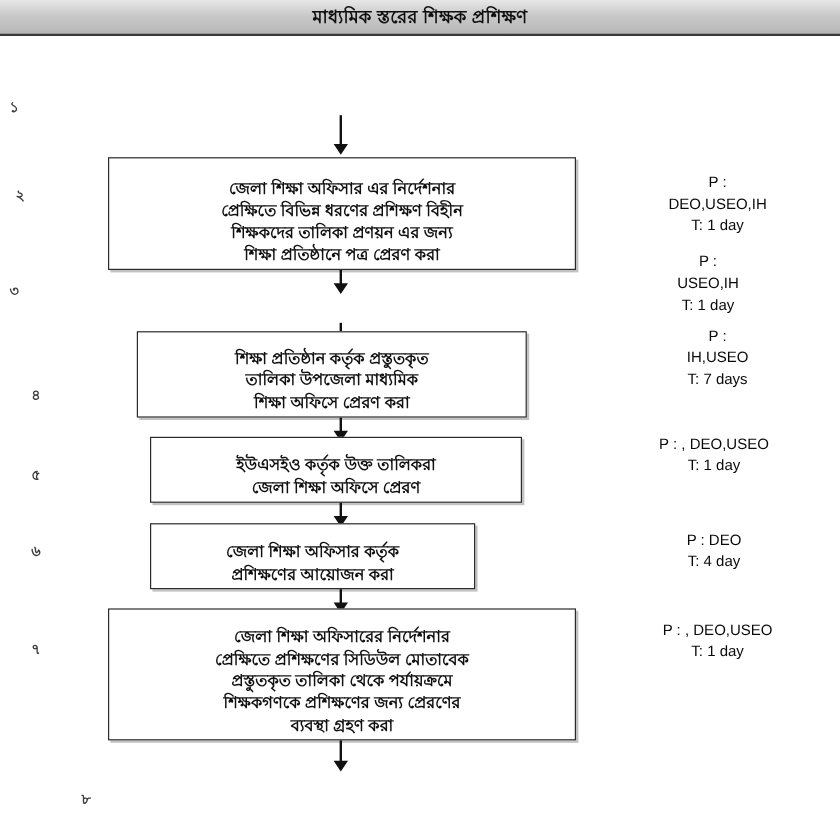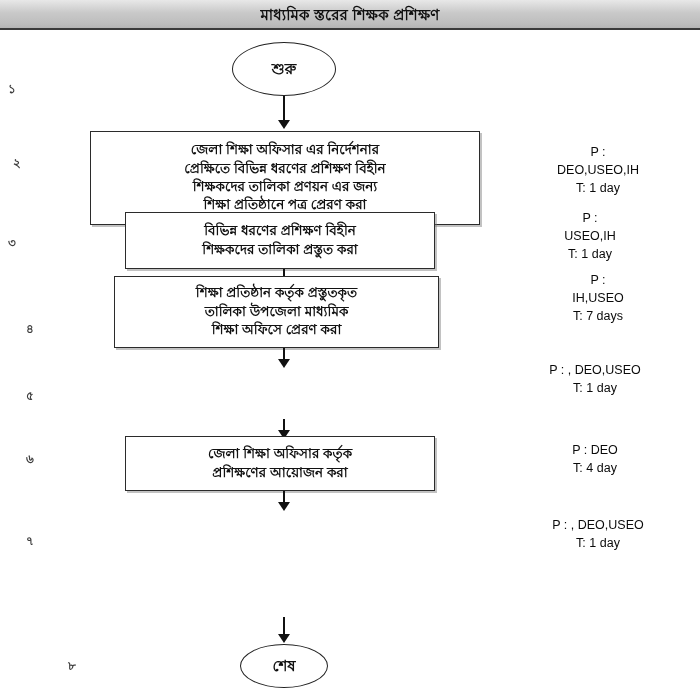--- a/index.html
+++ b/index.html
@@ -64,21 +64,21 @@
     box-sizing: border-box;
   }
 
   
   .proc-box {
     position: absolute;
     border: 1.1px solid #2b2b2b;
     background: #fff;
     box-shadow: 2px 2px 0 rgba(120,120,120,0.45);
     display: flex;
-    align-items: center;
+    align-items: flex-end;
     justify-content: center;
     box-sizing: border-box;
     padding: 2px 6px;
   }
   .proc-text {
     text-align: center;
     font-size: 13.5px;
     font-weight: bold;
     line-height: 1.36;
     color: #111;
@@ -120,66 +120,67 @@
   }
 </style>
 </head>
 <body>
 
 <div id="header-band"></div>
 <div id="header-title">মাধ্যমিক স্তরের শিক্ষক প্রশিক্ষণ</div>
 
 <div id="flow">
 
-  <div class="terminator" style="left:232px; top:10px; width:104px; height:54px;">
-    <span>শুরু</span>
-  </div>
   <div class="connector" style="left:283px; top:64px; height:26px;"></div>
   <div class="arrowhead" style="left:278px; top:88px;"></div>
 
   <div class="proc-box" style="left:90px; top:99px; width:390px; height:94px;">
     <div class="proc-text">জেলা শিক্ষা অফিসার এর নির্দেশনার
 প্রেক্ষিতে বিভিন্ন ধরণের প্রশিক্ষণ বিহীন
 শিক্ষকদের তালিকা প্রণয়ন এর জন্য
 শিক্ষা প্রতিষ্ঠানে পত্র প্রেরণ করা</div>
   </div>
   <div class="connector" style="left:283px; top:193px; height:18px;"></div>
   <div class="arrowhead" style="left:278px; top:204px;"></div>
 
-  <div class="proc-box" style="left:125px; top:180px; width:310px; height:57px;">
-    <div class="proc-text">বিভিন্ন ধরণের প্রশিক্ষণ বিহীন
-শিক্ষকদের তালিকা প্রস্তুত করা</div>
-  </div>
   <div class="connector" style="left:283px; top:237px; height:17px;"></div>
   <div class="arrowhead" style="left:278px; top:248px;"></div>
 
   <div class="proc-box" style="left:114px; top:244px; width:325px; height:72px;">
     <div class="proc-text">শিক্ষা প্রতিষ্ঠান কর্তৃক প্রস্তুতকৃত
 তালিকা উপজেলা মাধ্যমিক
 শিক্ষা অফিসে প্রেরণ করা</div>
   </div>
   <div class="connector" style="left:283px; top:316px; height:18px;"></div>
   <div class="arrowhead" style="left:278px; top:327px;"></div>
 
+  <div class="proc-box" style="left:125px; top:332px; width:310px; height:55px;">
+    <div class="proc-text">ইউএসইও কর্তৃক উক্ত তালিকরা
+জেলা শিক্ষা অফিসে প্রেরণ</div>
+  </div>
   <div class="connector" style="left:283px; top:387px; height:18px;"></div>
   <div class="arrowhead" style="left:278px; top:398px;"></div>
 
-  <div class="proc-box" style="left:125px; top:404px; width:310px; height:55px;">
+  <div class="proc-box" style="left:125px; top:404px; width:271px; height:55px;">
     <div class="proc-text">জেলা শিক্ষা অফিসার কর্তৃক
 প্রশিক্ষণের আয়োজন করা</div>
   </div>
   <div class="connector" style="left:283px; top:459px; height:18px;"></div>
   <div class="arrowhead" style="left:278px; top:470px;"></div>
 
+  <div class="proc-box" style="left:90px; top:475px; width:390px; height:110px;">
+    <div class="proc-text">জেলা শিক্ষা অফিসারের নির্দেশনার
+প্রেক্ষিতে প্রশিক্ষণের সিডিউল মোতাবেক
+প্রস্তুতকৃত তালিকা থেকে পর্যায়ক্রমে
+শিক্ষকগণকে প্রশিক্ষণের জন্য প্রেরণের
+ব্যবস্থা গ্রহণ করা</div>
+  </div>
   <div class="connector" style="left:283px; top:585px; height:22px;"></div>
   <div class="arrowhead" style="left:278px; top:602px;"></div>
 
-  <div class="terminator" style="left:240px; top:612px; width:88px; height:44px;">
-    <span>শেষ</span>
-  </div>
 
   <div class="annotation" style="left:498px; top:112px;">P :
 DEO,USEO,IH
 T: 1 day</div>
   <div class="annotation" style="left:490px; top:178px;">P :
 USEO,IH
 T: 1 day</div>
   <div class="annotation" style="left:498px; top:240px;">P :
 IH,USEO
 T: 7 days</div>

